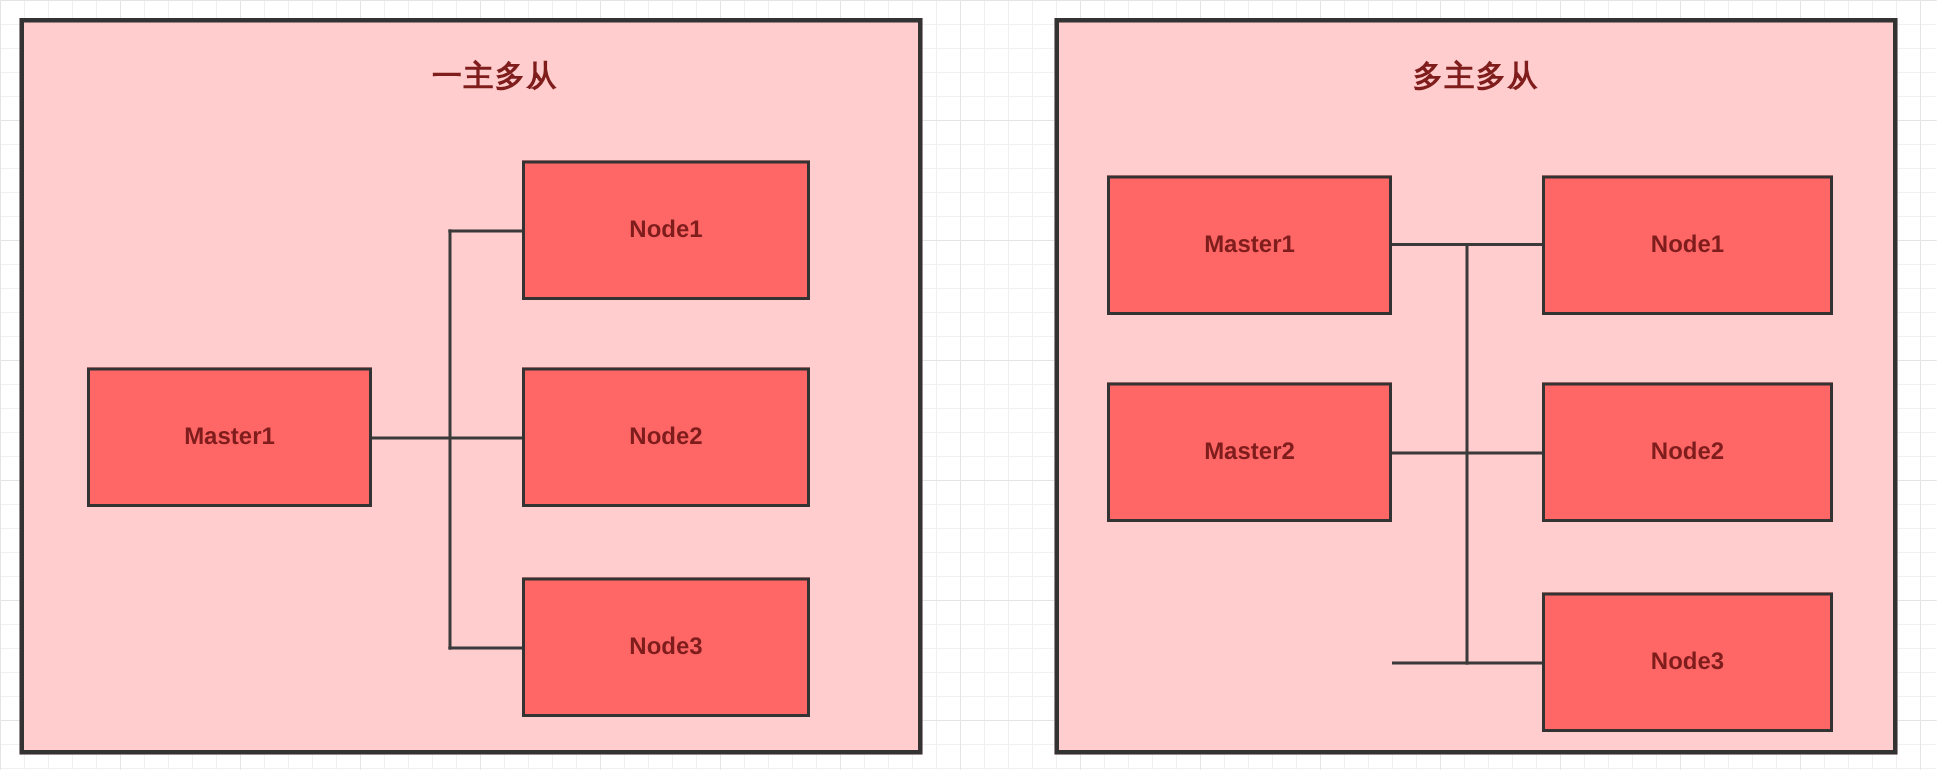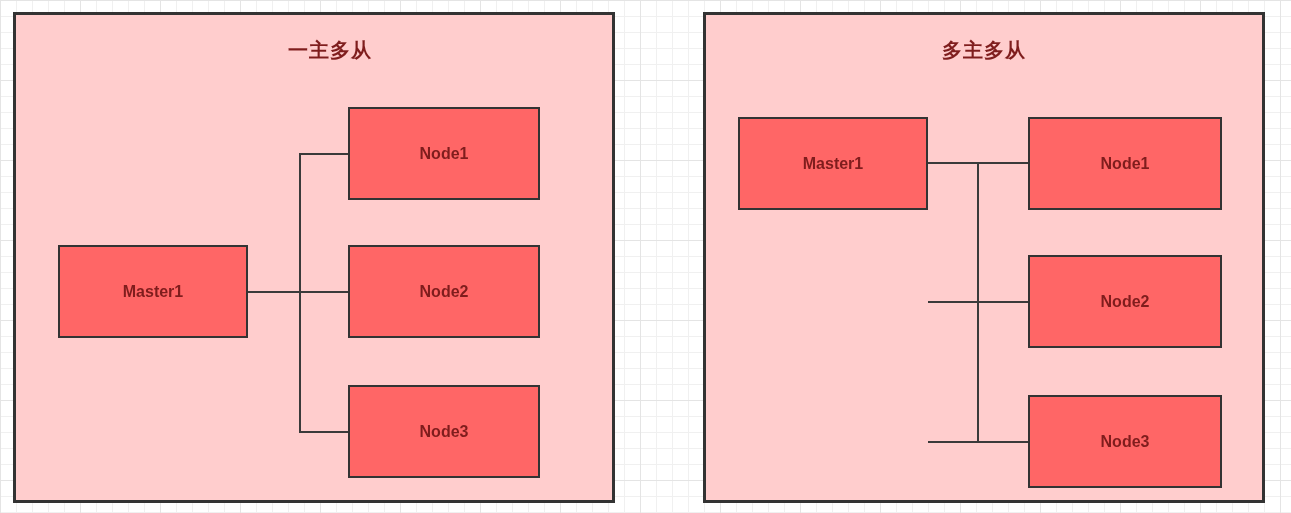--- a/index.html
+++ b/index.html
@@ -76,18 +76,19 @@
     <div class="panel-inner">
       <div class="panel-title">多主多从</div>
 
       <div class="line" style="left:222px; top:147px; width:100px; height:2px;"></div>
       <div class="line" style="left:222px; top:286px; width:100px; height:2px;"></div>
       <div class="line" style="left:222px; top:426px; width:100px; height:2px;"></div>
       <div class="line" style="left:271px; top:147px; width:2px; height:281px;"></div>
 
       <div class="box" style="left:32px; top:102px; width:190px;">Master1</div>
       <div class="box" style="left:322px; top:102px; width:194px;">Node1</div>
+      <div class="box" style="left:32px; top:240px; width:190px;">Master2</div>
       <div class="box" style="left:322px; top:240px; width:194px;">Node2</div>
       <div class="box" style="left:322px; top:380px; width:194px;">Node3</div>
     </div>
   </section>
 
 </div>
 
 </body></html>

